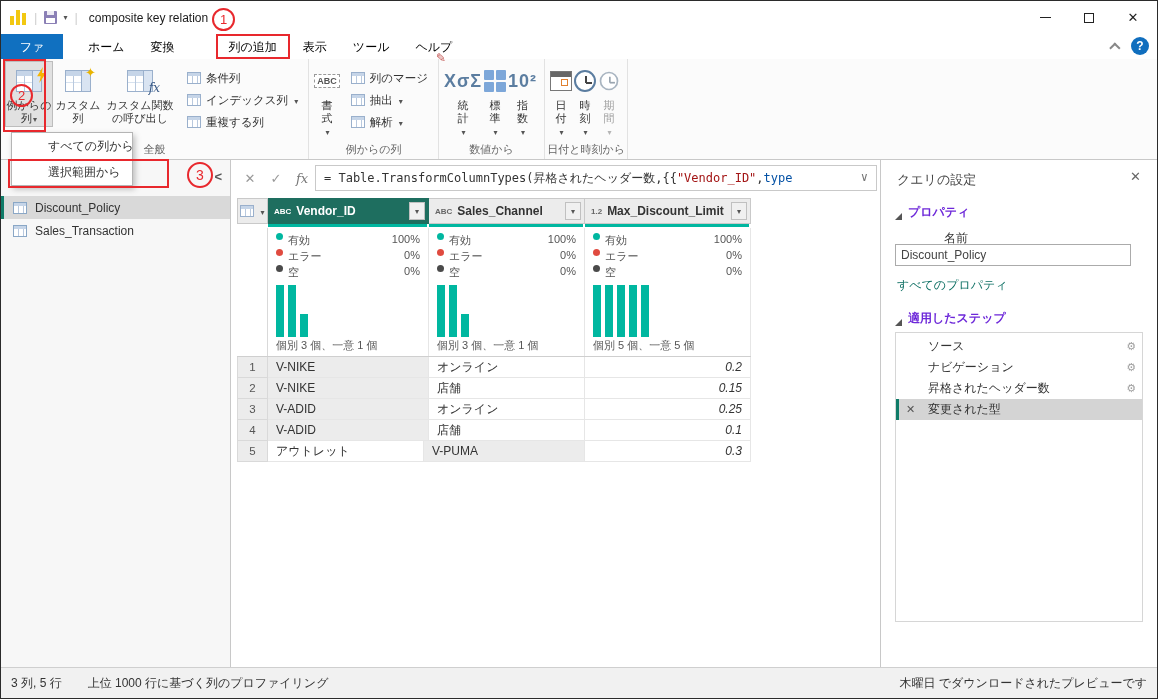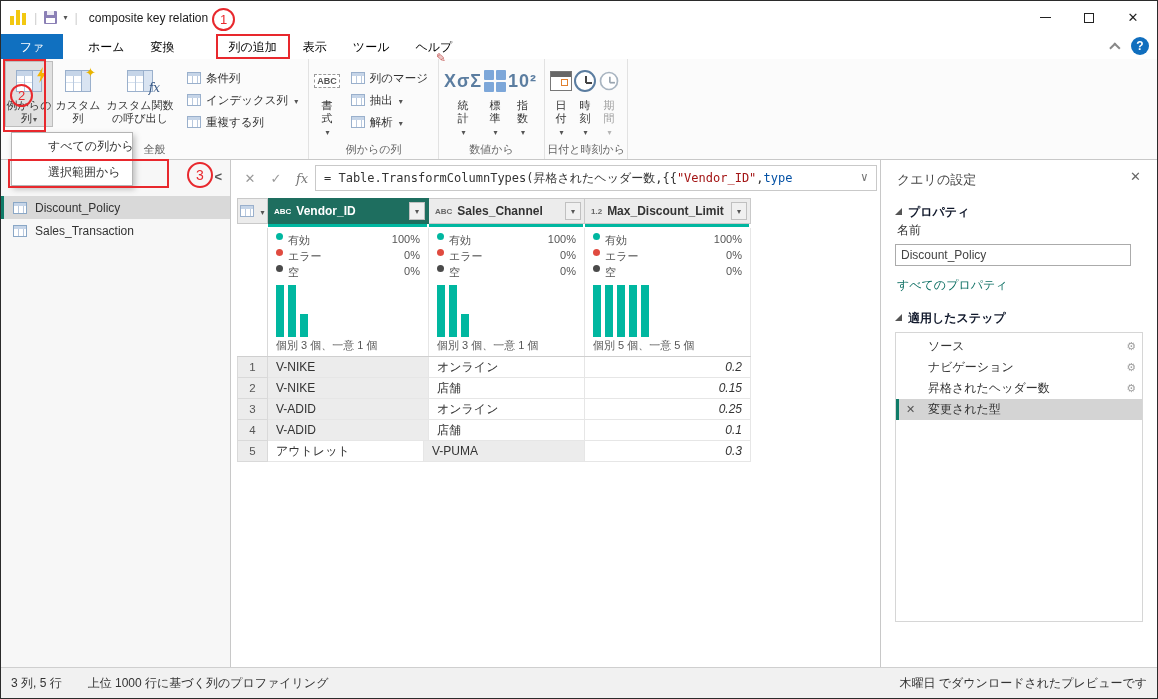--- a/index.html
+++ b/index.html
@@ -119,21 +119,21 @@
   .dlabel { height:17px; line-height:17px; font-size:11px; color:#555; white-space:nowrap; }
   .drow { display:flex; height:21px; }
   .dc { border-right:1px solid #e6e6e6; border-bottom:1px solid #e6e6e6; line-height:20px; padding:0 8px; white-space:nowrap; overflow:hidden; }
   .dc.rn { background:#ececec; border-right:1px solid #d9d9d9; border-bottom:1px solid #d9d9d9; color:#555; text-align:center; padding:0; font-size:11.5px; border-left:1px solid #d9d9d9; }
   .dc.selcol { background:#ececec; }
   .dc.num { text-align:right; font-style:italic; }
   
   .right-panel { position:absolute; right:0; top:159px; width:277px; bottom:31px; background:#fff; border-left:1px solid #c8c8c8; }
   .rp-title { position:absolute; left:16px; top:11px; font-size:13px; color:#444; }
   .rp-close { position:absolute; right:16px; top:9px; color:#666; font-size:13px; }
-  .sec-h { position:absolute; left:14px; display:flex; align-items:center; gap:6px; font-weight:bold; color:#0f172a; }
+  .sec-h { position:absolute; left:14px; display:flex; align-items:flex-end; gap:6px; font-weight:bold; color:#6d28d9; }
   .tri { width:0; height:0; border-left:7px solid transparent; border-bottom:7px solid #555; transform:translateY(-1px); }
   .rp-lbl { position:absolute; left:16px; color:#333; }
   .rp-input { position:absolute; left:14px; top:84px; width:236px; height:22px; border:1px solid #ababab; font-size:12px; color:#444; padding:0 5px; font-family:"Liberation Sans","DejaVu Sans",sans-serif; }
   .rp-link { position:absolute; left:16px; top:117px; color:#0b6e62; }
   .steps-box { position:absolute; left:14px; top:172px; right:14px; height:290px; border:1px solid #d6d6d6; padding-top:3px; }
   .step { height:21px; display:flex; align-items:center; padding:0 6px 0 0; position:relative; }
   .step .sname { margin-left:32px; white-space:nowrap; }
   .step .gear { margin-left:auto; color:#a0a0a0; font-size:11px; }
   .step.sel { background:#d4d4d4; }
   .step.sel::before { content:""; position:absolute; left:0; top:0; bottom:0; width:3px; background:#0f7b68; }
@@ -505,21 +505,21 @@
   </div>
 </div>
 
 <div class="right-panel">
   <div class="rp-title">クエリの設定</div>
   <span class="rp-close">✕</span>
   <div class="sec-h" style="top:44px;">
     <span class="tri"></span>
     <span>プロパティ</span>
   </div>
-  <div class="rp-lbl" style="top:62px;">名前</div>
+  <div class="rp-lbl" style="top:70px;margin-left:47px;">名前</div>
   <input class="rp-input" value="Discount_Policy" style="">
   <a class="rp-link">すべてのプロパティ</a>
   <div class="sec-h" style="top:150px;">
     <span class="tri"></span>
     <span>適用したステップ</span>
   </div>
   <div class="steps-box">
     <div class="step">
       <span class="sname">ソース</span>
       <span class="gear">⚙</span>

